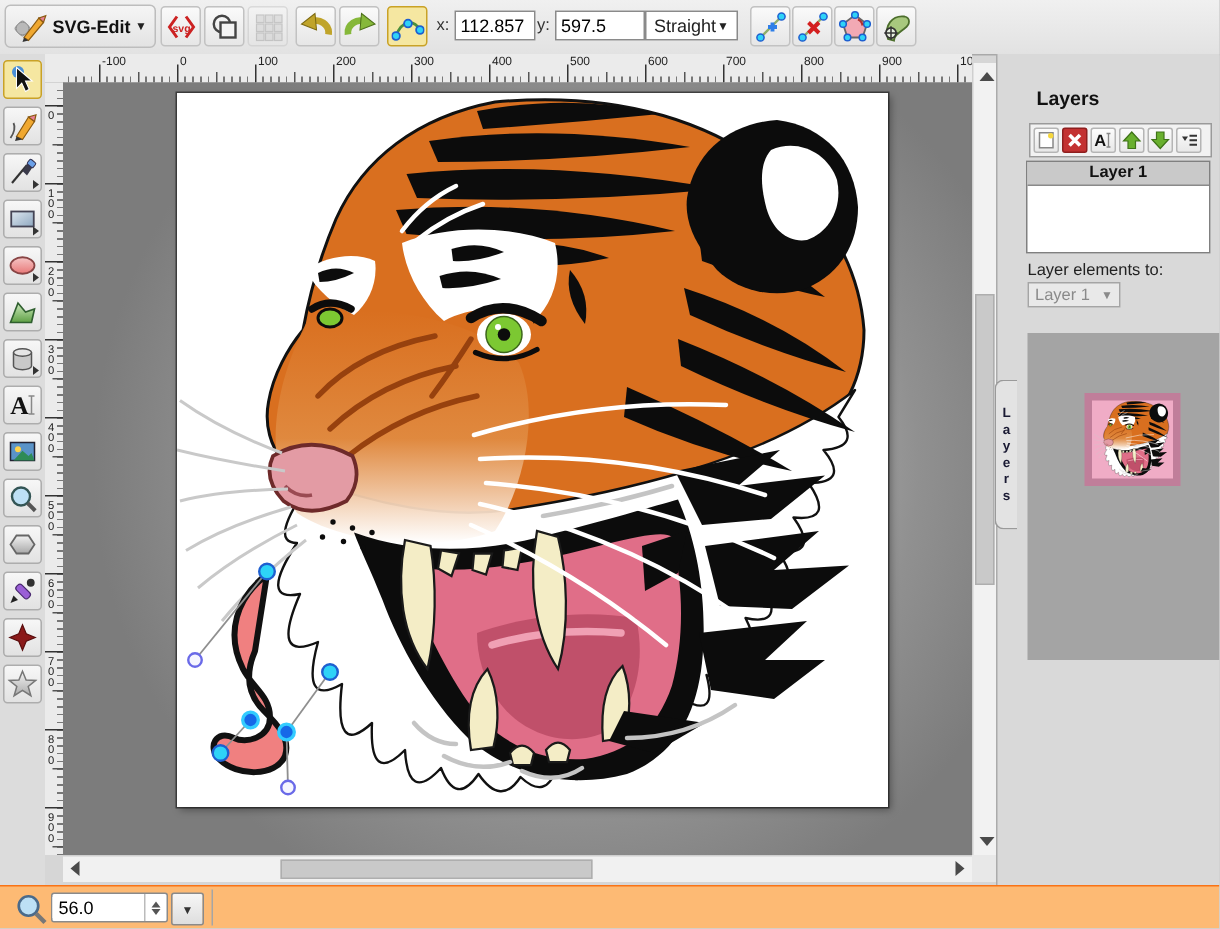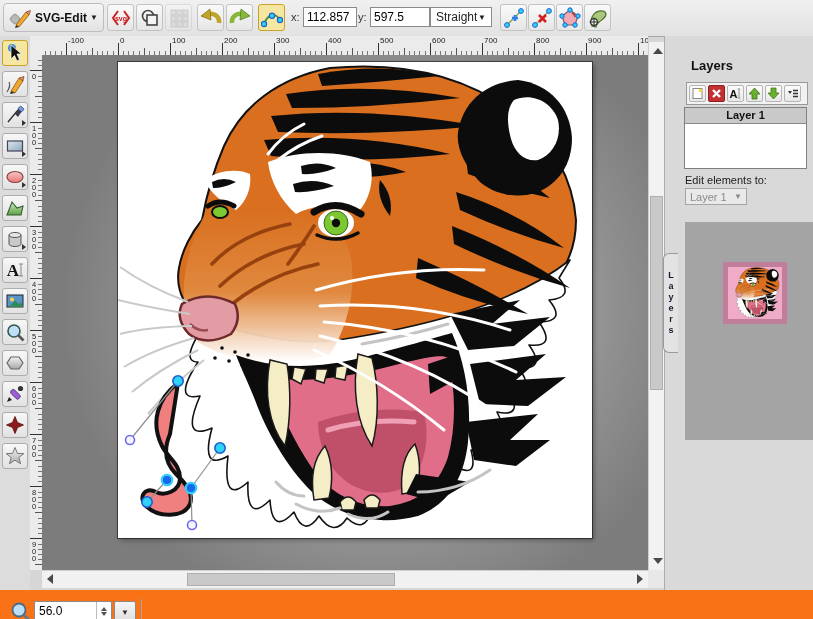--- a/index.html
+++ b/index.html
@@ -73,21 +73,21 @@
   .move-label{position:absolute;left:20px;top:138px;font-size:11px;color:#222;}
   .move-select{position:absolute;left:20px;top:152px;width:62px;height:17px;background:#e9e9e9;border:1px solid #a5a5a5;
      color:#8a8a8a;font-size:11px;display:flex;align-items:center;justify-content:space-between;padding:0 4px;box-sizing:border-box;}
   .overview{position:absolute;left:20px;top:186px;width:129px;height:218px;background:#a4a4a4;}
   .thumb-outer{position:absolute;left:38px;top:40px;width:64px;height:62px;background:#c07e9a;}
   .thumb-inner{position:absolute;left:5px;top:5px;width:54px;height:52px;background:#f0acc6;overflow:hidden;}
   .side-tab{position:absolute;left:663px;top:253px;width:15px;height:100px;background:#e3e3e3;border:1px solid #9a9a9a;
      border-right:none;border-radius:6px 0 0 6px;box-sizing:border-box;display:flex;align-items:center;justify-content:center;}
   .side-tab span{writing-mode:vertical-rl;text-orientation:upright;font-size:9px;font-weight:bold;color:#1a1a33;letter-spacing:1px;}
   
-  .footer{position:absolute;left:0;top:590px;width:813px;height:29px;background:#f97316;border-top:7px solid #f97316;box-sizing:border-box;}
+  .footer{position:absolute;left:0;top:590px;width:813px;height:29px;background:#fdba74;border-top:1px solid #f97316;box-sizing:border-box;}
   .zoom-spinner{position:absolute;left:34px;top:4px;width:78px;height:20px;background:#fff;border:1px solid #8a8a8a;border-radius:2px;
      display:flex;align-items:center;box-sizing:border-box;}
   .zoom-spinner input{flex:1;border:none;outline:none;font-family:inherit;font-size:12px;width:50px;padding:0 4px;}
   .spin-arrows{width:14px;height:100%;border-left:1px solid #bbb;display:flex;flex-direction:column;align-items:center;justify-content:center;gap:1px;}
   .spin-arrows .t{width:0;height:0;border-left:3px solid transparent;border-right:3px solid transparent;border-bottom:4px solid #555;}
   .spin-arrows .b{width:0;height:0;border-left:3px solid transparent;border-right:3px solid transparent;border-top:4px solid #555;}
   .zoom-drop{position:absolute;left:114px;top:4px;width:20px;height:20px;border:1px solid #8a8a8a;border-radius:2px;
      background:linear-gradient(#f6f6f6,#dedede);display:flex;align-items:center;justify-content:center;font-size:8px;color:#333;}
   .footer-divider{position:absolute;left:141px;top:2px;width:1px;height:24px;background:#a5a5a5;}
 </style>
@@ -596,21 +596,21 @@
       <div class="layer-btn">
         <svg width="13" height="13" viewBox="0 0 13 13">
           <polygon points="2,4 6,4 4,7" fill="#333"></polygon>
           <path d="M7,3.5 h5 M7,6.5 h5 M7,9.5 h5" stroke="#333" stroke-width="1.4"></path>
         </svg>
       </div>
     </div>
     <div class="layer-list">
       <div class="layer-list-header">Layer 1</div>
     </div>
-    <div class="move-label">Edit elements to:</div>
+    <div class="move-label">Layer elements to:</div>
     <div class="move-select">
       <span>Layer 1</span>
       <span class="caret" style="color:#8a8a8a">▼</span>
     </div>
     <div class="overview">
       <div class="thumb-outer">
         <div class="thumb-inner">
           <svg width="54" height="52" viewBox="0 0 474 476">
             <use href="#tigerG"></use>
           </svg>

